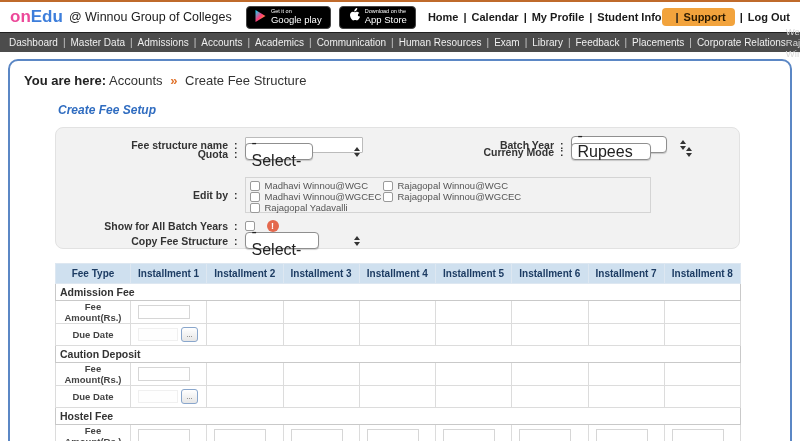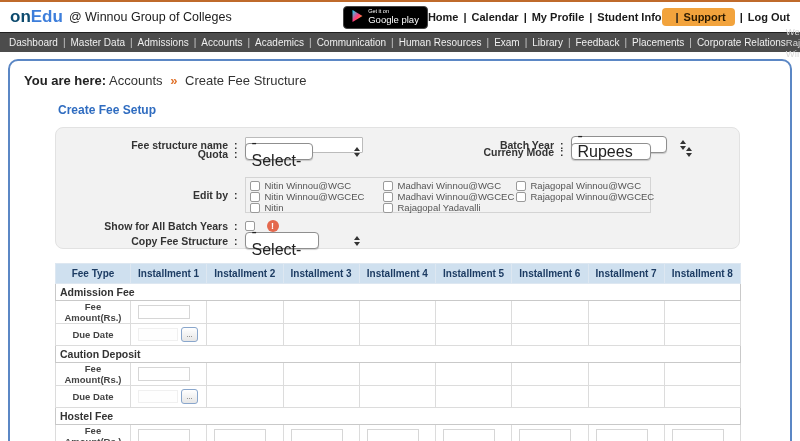--- a/index.html
+++ b/index.html
@@ -3,53 +3,53 @@
 <meta charset="utf-8">
 <style>
   * { box-sizing: border-box; margin: 0; padding: 0; }
   html, body { width: 800px; height: 441px; overflow: hidden; }
   body { font-family: "Liberation Sans", sans-serif; background: #fff; }
 
   
   .topbar { height: 32px; border-top: 2px solid #bf6a2b; background: #fff;
             display: flex; align-items: center; padding: 0 10px; }
   .logo { font-size: 17px; font-weight: bold; letter-spacing: 0; }
-  .logo .on { color: #0c4a6e; }
+  .logo .on { color: #ec4899; }
   .logo .edu { color: #3d7edb; }
   .org { font-size: 12.5px; color: #1a1a1a; margin-left: 6px; white-space: nowrap; }
 
   .badge { background: #000; color: #fff; border: 1px solid #444; border-radius: 4px;
            height: 23px; display: flex; align-items: center; padding: 0 8px; cursor: pointer; }
   .badge + .badge { margin-left: 8px; }
   .badge .txt { display: flex; flex-direction: column; line-height: 1.15; margin-left: 5px; }
   .badge .t1 { font-size: 5.5px; }
   .badge .t2 { font-size: 9.5px; font-weight: normal; white-space: nowrap; }
   .badges { margin-left: auto; display: flex; align-items: center; }
 
   .hlinks { display: flex; align-items: center; font-size: 11px; font-weight: bold;
-            color: #1a1a1a; white-space: nowrap; }
+            color: #1a1a1a; margin-left: 12px; white-space: nowrap; }
   .hl { cursor: pointer; }
   .hl + .hl::before { content: "|"; margin: 0 5px; color: #1a1a1a; font-weight: bold; }
   .hl.support { background: #f2a33c; border-radius: 4px; padding: 3px 9px; color: #2b1a00; }
 
   
   .navbar { height: 20px; background: #4c4c4c; border-top: 1px solid #1f1f1f;
             display: flex; align-items: center; padding: 0 9px; font-size: 10px; color: #efefef; }
   .ni { cursor: pointer; white-space: nowrap; }
   .ni + .ni::before { content: "|"; margin: 0 5px; color: #c8c8c8; }
   .welcome { margin-left: auto; font-size: 9.5px; color: #d9d9d9; padding-right: 2px; }
 
   
   .container { margin: 7px 8px 0 8px; border: 2px solid #5b87c5;
                border-radius: 10px 10px 0 0; background: #fff; height: 500px; }
   .breadcrumb { padding: 12px 4px 0 14px; font-size: 13px; color: #333; }
   .bc-prefix { font-weight: bold; color: #222; }
   .bc-link { color: #333; cursor: pointer; }
   .bc-sep { color: #e0732c; font-weight: bold; margin: 0 4px; }
-  .page-title { margin: 15px 0 0 48px; color: #2f6cc0; font-weight: bold; font-size: 12px; }
+  .page-title { margin: 15px 0 0 48px; color: #2f6cc0; font-weight: bold; font-size: 12px; font-style: italic; }
 
   
   .panel { margin: 10px 0 0 45px; width: 685px; height: 122px; background: #f2f2f2;
            border: 1px solid #e2e2e2; border-radius: 8px; position: relative; font-size: 10.5px; }
   .frow { position: absolute; display: flex; align-items: center; height: 17px; left: 0; }
   .flabel { font-weight: bold; color: #333; text-align: right; display: inline-block; }
   .w1 { width: 172px; }
   .w2 { width: 168px; }
   .colon { font-weight: bold; color: #333; margin: 0 7px 0 6px; }
   .tinput { height: 16px; border: 1px solid #bbb; background: #fff; border-radius: 1px; font-size: 10px; padding: 0 3px; }
@@ -108,20 +108,31 @@
           </linearGradient>
             </defs>
           <path d="M0 0 L10 6 L0 12 Z" fill="url(#gp)"></path>
         </svg>
       </span>
       <span class="txt">
         <span class="t1">Get it on</span>
         <span class="t2">Google play</span>
       </span>
     </div>
+    <div class="badge">
+      <span>
+        <svg width="12" height="14" viewBox="0 0 11 13">
+          <path d="M9.1 6.9c0-1.6 1.3-2.3 1.3-2.3S9.7 3.4 8.3 3.4c-.8 0-1.5.5-1.9.5-.5 0-1.2-.5-2-.5C3 3.4 1.8 4.6 1.8 6.6c0 2.3 1.7 4.9 3 4.9.6 0 .9-.4 1.7-.4s1.1.4 1.7.4c1.2 0 2.7-2.3 3-3.5 0 0-2.1-.5-2.1-1.1zM7.7 2.4c.6-.7.9-1.6.8-2.4-.7 0-1.6.5-2.1 1.1-.5.6-.8 1.4-.7 2.2.8.1 1.5-.3 2-.9z" fill="#fff"></path>
+        </svg>
+      </span>
+      <span class="txt">
+        <span class="t1">Download on the</span>
+        <span class="t2">App Store</span>
+      </span>
+    </div>
   </div>
 
   <div class="hlinks">
       <span class="hl">Home</span>
       <span class="hl">Calendar</span>
       <span class="hl">My Profile</span>
       <span class="hl">Student Info</span>
       <span class="hl support">Support</span>
       <span class="hl">Log Out</span>
     </div>
@@ -198,34 +209,20 @@
       </div>
     </div>
 
     <div class="frow" style="top:49px;height:36px;">
       <span class="flabel w1">Edit by</span>
       <span class="colon">:</span>
       <div class="cbgrid" id="edit-by-grid">
           <div class="cbcol">
             <label class="cbitem">
               <span class="cb"></span>
-              <span>Nitin Winnou@WGC</span>
-            </label>
-            <label class="cbitem">
-              <span class="cb"></span>
-              <span>Nitin Winnou@WGCEC</span>
-            </label>
-            <label class="cbitem">
-              <span class="cb"></span>
-              <span>Nitin</span>
-            </label>
-          </div>
-          <div class="cbcol">
-            <label class="cbitem">
-              <span class="cb"></span>
               <span>Madhavi Winnou@WGC</span>
             </label>
             <label class="cbitem">
               <span class="cb"></span>
               <span>Madhavi Winnou@WGCEC</span>
             </label>
             <label class="cbitem">
               <span class="cb"></span>
               <span>Rajagopal Yadavalli</span>
             </label>

